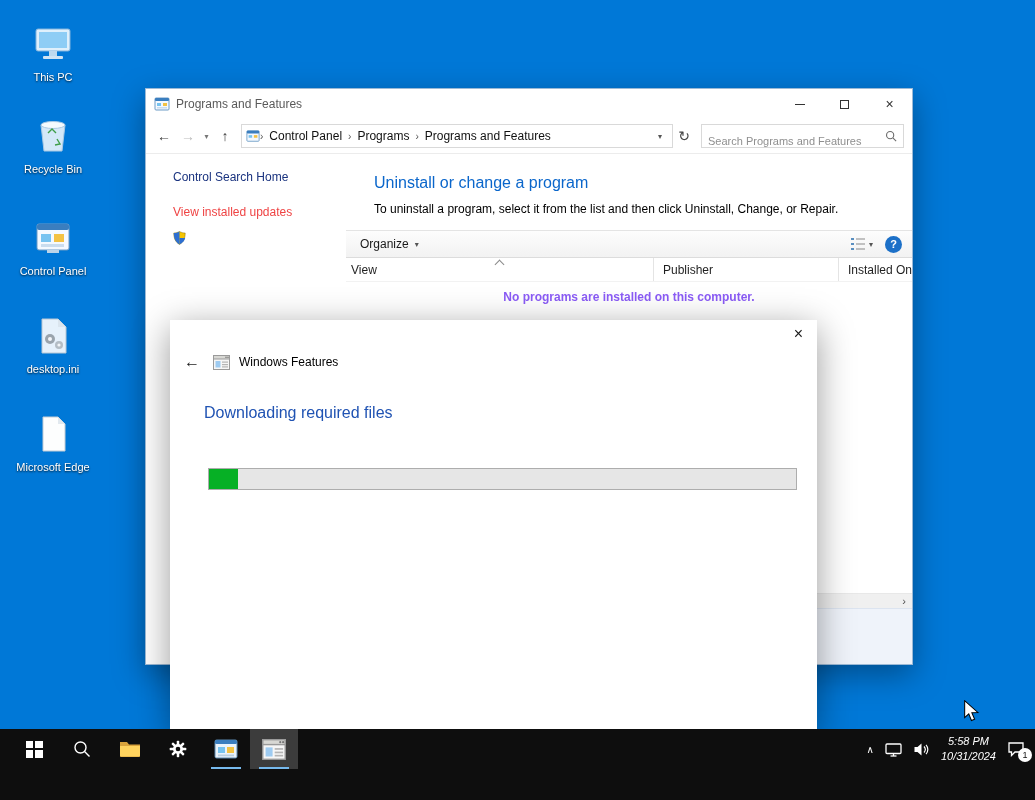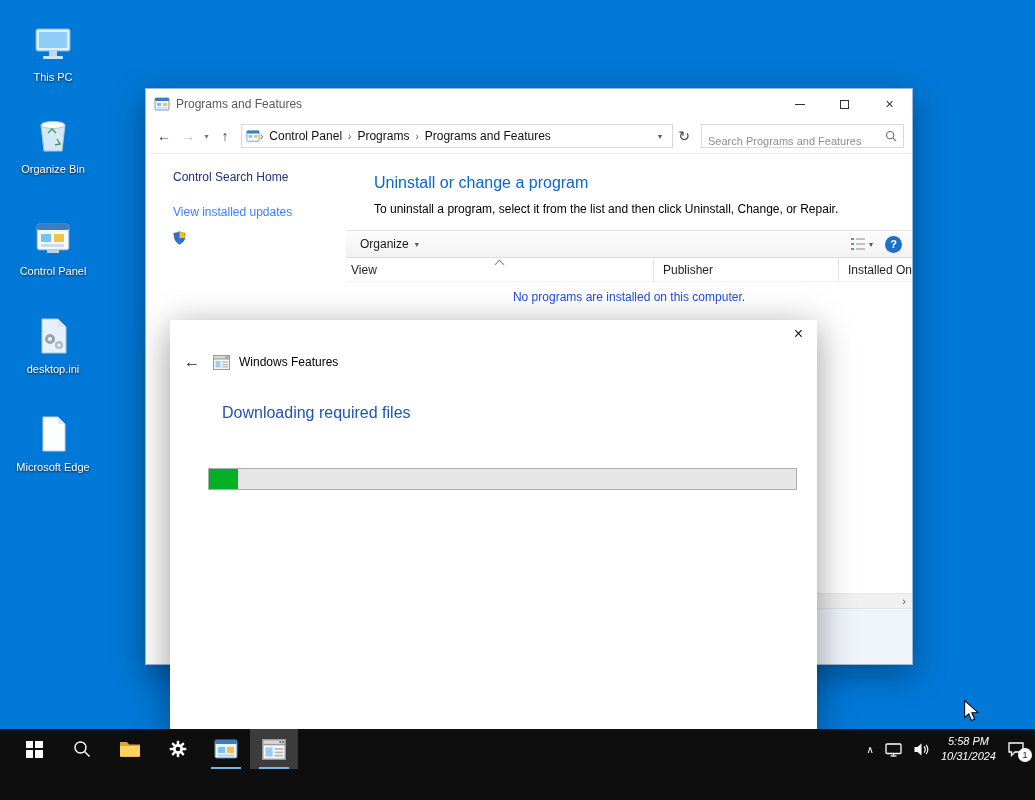--- a/index.html
+++ b/index.html
@@ -33,21 +33,21 @@
   .crumb-sep { color:#555; font-size:10px; }
   .addr-dd { margin-left:auto; color:#555; font-size:8px; padding:0 6px; cursor:pointer; }
   .refresh-btn { background:none; border:none; font-size:14px; color:#444; width:22px; cursor:pointer; }
   .searchbox { flex:1; height:24px; border:1px solid #d9d9d9; display:flex; align-items:center; padding:0 6px; margin-left:6px; background:#fff; }
   .searchbox input { border:none; outline:none; flex:1; font-size:11px; color:#333; font-family:"Liberation Sans", sans-serif; background:transparent;margin-top:9px; }
   .searchbox input::placeholder { color:#8f8f8f; }
 
   .win-body { flex:1; display:flex; min-height:0; }
   .sidebar { width:200px; padding:16px 8px 0 27px; font-size:12px; flex:0 0 auto; }
   .sb-home { color:#1a337f; margin-bottom:21px; cursor:pointer; }
-  .sb-link { color:#3b82f6; margin-bottom:9px; cursor:pointer; line-height:1.3; }
+  .sb-link { color:#ef4444; margin-bottom:9px; cursor:pointer; line-height:1.3; }
   .shield-row { display:flex; gap:5px; align-items:flex-start; }
 
   .content { flex:1; display:flex; flex-direction:column; min-width:0; }
   .page-heading { font-size:16px; font-weight:normal; color:#0a66cb; margin:20px 0 0 28px; }
   .page-desc { font-size:12px; color:#000; margin:10px 16px 0 28px; }
   .toolbar { margin-top:14px; height:28px; display:flex; align-items:center; background:linear-gradient(#fdfdfd,#f2f2f2);
              border-top:1px solid #e4e4e4; border-bottom:1px solid #dcdcdc; padding:0 10px 0 14px; flex:0 0 auto; }
   .organize { font-size:12px; color:#1a1a1a; display:flex; align-items:center; gap:6px; cursor:pointer; }
   .organize .dd { font-size:8px; color:#555; }
   .tb-right { margin-left:auto; display:flex; align-items:center; gap:12px; }
@@ -57,36 +57,36 @@
               display:flex; align-items:center; justify-content:center; cursor:pointer; }
 
   .col-headers { height:24px; display:flex; font-size:12px; color:#1f1f1f; align-items:center; border-bottom:1px solid #f2f2f2; flex:0 0 auto; }
   .col { height:100%; display:flex; align-items:center; position:relative; cursor:pointer; }
   .col-name { width:308px; padding-left:5px; border-right:1px solid #e4e4e4; }
   .col-pub  { width:185px; padding-left:9px; border-right:1px solid #e4e4e4; }
   .col-inst { flex:1; padding-left:9px; white-space:nowrap; overflow:hidden; }
   .sort-caret { position:absolute; left:150px; top:3px; width:7px; height:7px; border-top:1px solid #8a8a8a; border-right:1px solid #8a8a8a; transform:rotate(-45deg); }
 
   .list-area { flex:1; position:relative; }
-  .empty-msg { text-align:center; margin-top:8px; font-size:12px; color:#1d4ed8; }
+  .empty-msg { text-align:center; margin-top:8px; font-size:12px; color:#8b5cf6;font-weight:bold; }
 
   .hscroll { height:15px; background:#f0f0f0; position:relative; flex:0 0 auto; border-top:1px solid #e8e8e8; }
   .hs-thumb { position:absolute; left:16px; top:2px; bottom:2px; width:420px; background:#cdcdcd; border-radius:2px; }
   .hs-right { position:absolute; right:0; top:0; width:16px; height:100%; display:flex; align-items:center; justify-content:center;
               font-size:11px; color:#505050; cursor:pointer; background:#f0f0f0; border:none; }
   .details-pane { height:56px; background:#eff3fa; border-top:1px solid #dce4f0; flex:0 0 auto; }
 
   
   .wf-dialog { position:absolute; left:170px; top:320px; width:647px; height:410px; background:#fff;
                box-shadow:0 8px 34px rgba(0,0,0,.4); z-index:20; }
   .wf-close { position:absolute; top:5px; right:14px; background:none; border:none; font-size:16px; color:#1a1a1a; cursor:pointer; }
   .wf-header { position:absolute; top:33px; left:10px; display:flex; align-items:center; gap:9px; }
   .wf-back { background:none; border:none; font-size:16px; color:#1a1a1a; width:24px; cursor:pointer; }
   .wf-title { font-size:12px; color:#000; }
-  .wf-status { position:absolute; top:84px; left:52px; font-size:16px; color:#2053b3; }
+  .wf-status { position:absolute; top:84px; left:34px; font-size:16px; color:#2053b3; }
   .wf-progress { position:absolute; top:148px; left:38px; width:589px; height:22px; background:#e6e6e6; border:1px solid #adadad; }
   .wf-fill { height:100%; background:#06b025; width:0; }
 
   
   .taskbar { position:absolute; left:0; right:0; top:729px; bottom:0; background:#0e0e0e; z-index:40; }
   .tb-row { height:40px; display:flex; align-items:stretch; padding-left:10px; }
   .tb-btn { width:48px; background:none; border:none; display:flex; align-items:center; justify-content:center; position:relative; cursor:pointer; }
   .tb-btn.running::after { content:""; position:absolute; left:9px; right:9px; bottom:0; height:2px; background:#76b9ed; }
   .tb-btn.active { background:#3c3c3c; }
   .winlogo { width:17px; height:17px; display:grid; grid-template-columns:1fr 1fr; grid-template-rows:1fr 1fr; gap:2px; }
@@ -119,21 +119,21 @@
   </div>
 
   <div class="dicon" style="top:114px">
     <span class="dicon-img">
       <svg width="42" height="42" viewBox="0 0 42 42">
           <path d="M9 10 L33 10 L30 36 L12 36 Z" fill="rgba(235,244,252,0.9)" stroke="#a9c9e4"></path>
           <ellipse cx="21" cy="10" rx="12" ry="3.5" fill="#f4fafe" stroke="#a9c9e4"></ellipse>
           <path d="M16 18 l4 -4 l4 4 M25 24 l3 5 l-5 1" stroke="#3f9e49" fill="none" stroke-width="1.4"></path>
         </svg>
     </span>
-    <span class="dicon-label">Organize Bin</span>
+    <span class="dicon-label">Recycle Bin</span>
   </div>
 
   <div class="dicon" style="top:216px">
     <span class="dicon-img">
       <svg width="42" height="42" viewBox="0 0 42 42">
           <rect x="5" y="7" width="32" height="26" rx="2" fill="#f4f9ff" stroke="#6d9bc6"></rect>
           <rect x="5" y="7" width="32" height="6" rx="2" fill="#3a7ebf"></rect>
           <rect x="9" y="17" width="10" height="8" fill="#77c3f0"></rect>
           <rect x="22" y="17" width="10" height="8" fill="#f3c243"></rect>
           <rect x="9" y="27" width="23" height="3" fill="#c9dcee"></rect>

